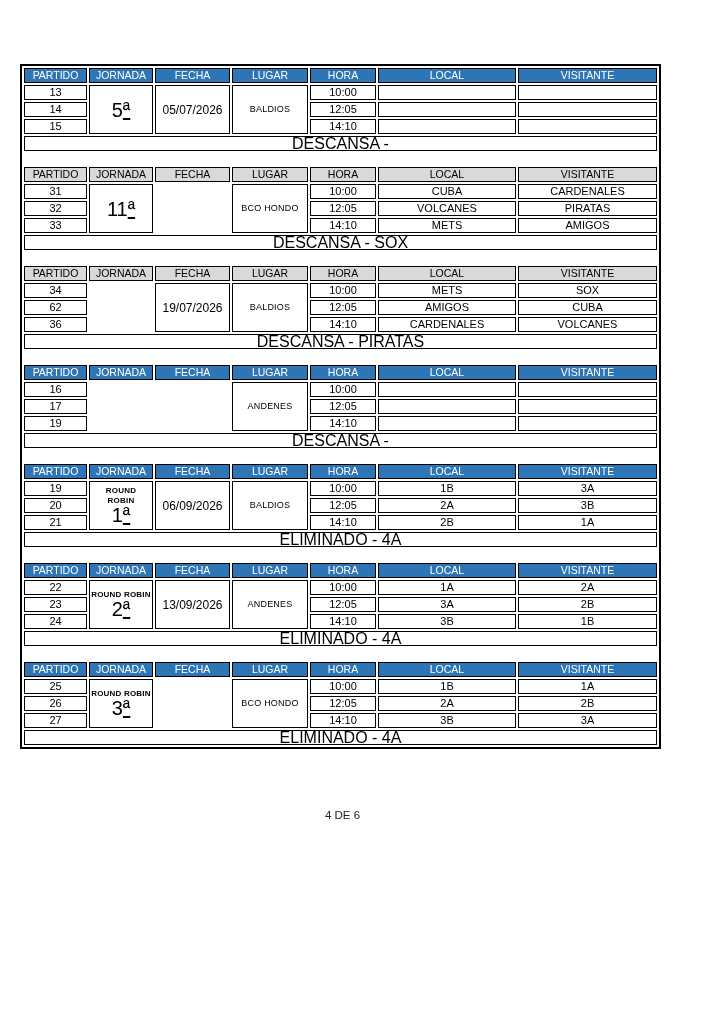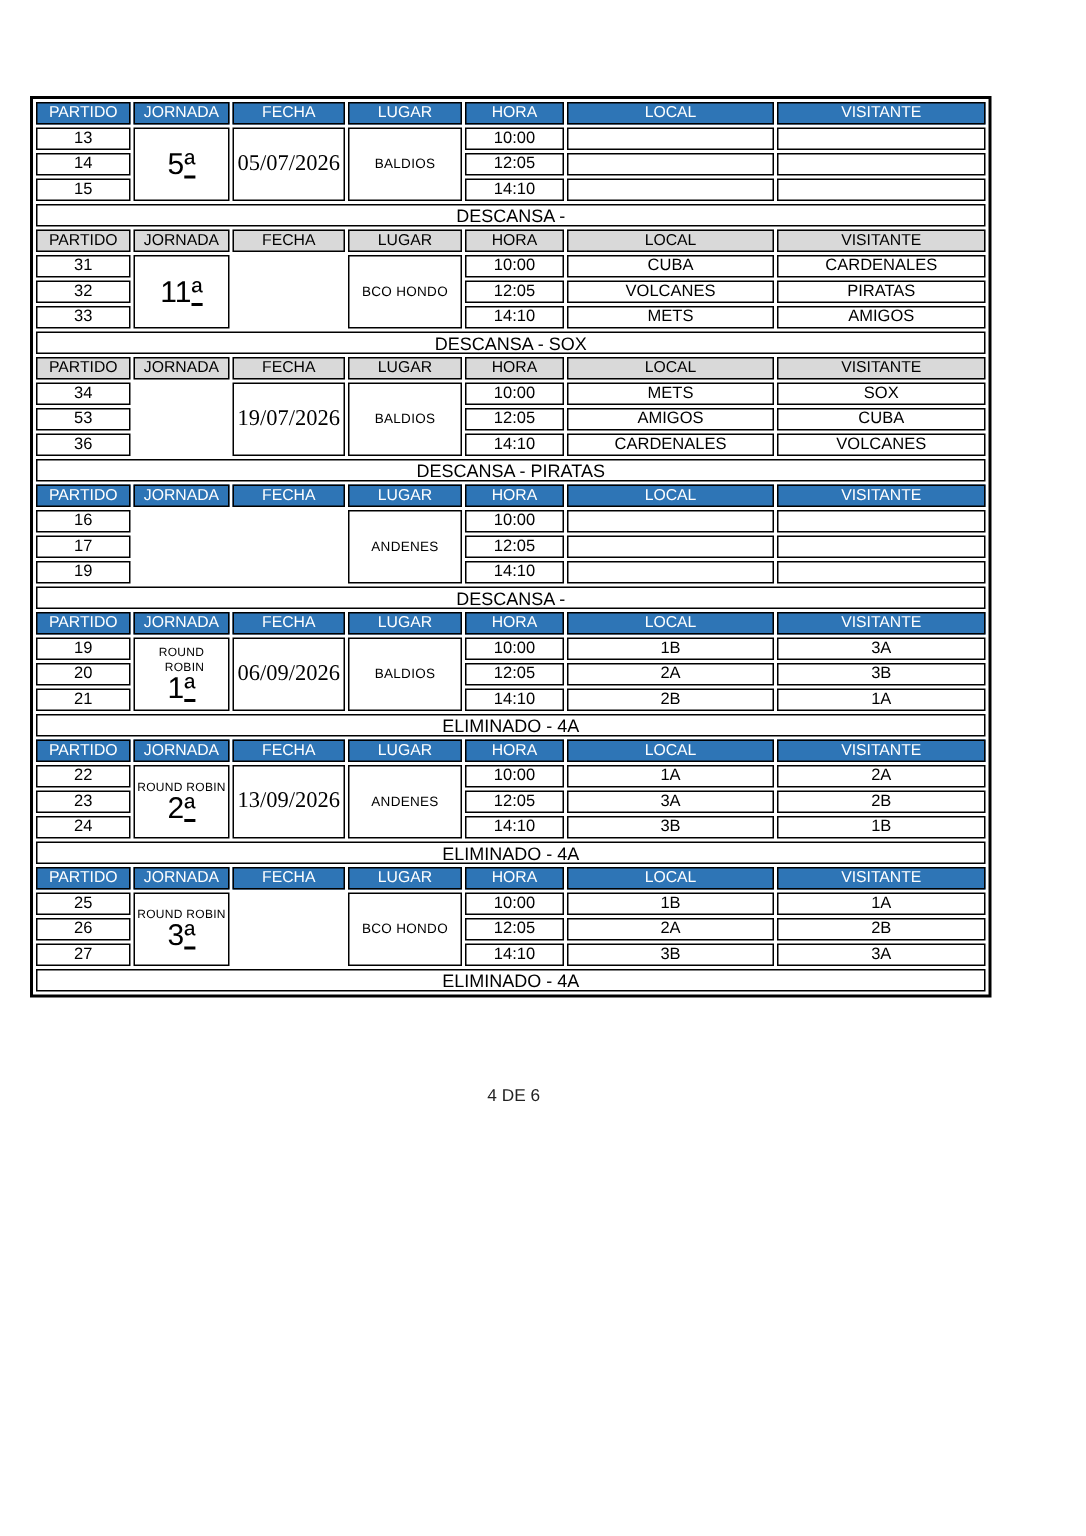--- a/index.html
+++ b/index.html
@@ -4,50 +4,50 @@
 <style>
   html,body{margin:0;padding:0;}
   body{
     width:724px;height:1024px;background:#ffffff;
     font-family:"Liberation Sans", sans-serif;color:#000;
     position:relative;
   }
   .sheet{position:absolute;left:20px;top:64px;}
   .table-outer{
     border:2px solid #000;padding:2px;background:#fff;width:max-content;
-    display:flex;flex-direction:column;gap:2px;
+    display:flex;flex-direction:column;gap:16px;
   }
   .block{
     display:grid;
     grid-template-columns:63px 64px 75px 76px 66px 138px 139px;
     grid-template-rows:15px 15px 15px 15px 15px;
     gap:2px;
   }
   .cell{
     box-sizing:border-box;border:1px solid #000;background:#fff;
     display:flex;align-items:center;justify-content:center;
     font-size:11px;line-height:1;overflow:hidden;white-space:nowrap;
   }
   .head{font-size:10.5px;}
   .head.blue{background:#2E75B6;color:#ffffff;}
   .head.gray{background:#D9D9D9;color:#000000;}
   .c1{grid-column:1}.c2{grid-column:2}.c3{grid-column:3}.c4{grid-column:4}
   .c5{grid-column:5}.c6{grid-column:6}.c7{grid-column:7}
   .hr{grid-row:1}.r1{grid-row:2}.r2{grid-row:3}.r3{grid-row:4}
   .span3{grid-row:2/5}
-  .footrow{grid-column:1/8;grid-row:5;font-size:12px;}
+  .footrow{grid-column:1/8;grid-row:5;font-size:16px;}
   .jornada{flex-direction:column;justify-content:center;}
   .jlabel{
-    font-size:8px;font-weight:normal;white-space:pre-line;text-align:right;
+    font-size:8px;font-weight:bold;white-space:pre-line;text-align:center;
     line-height:1.2;letter-spacing:0.2px;
   }
   .jnum{font-size:20px;line-height:1;}
   .ord{text-decoration:underline;}
   .lugar{font-size:9px;font-weight:normal;letter-spacing:0.2px;}
-  .fecha{font-size:15px;font-family:Liberation Serif, serif;}
+  .fecha{font-size:12px;}
   .page-number{
     width:645px;text-align:center;margin-top:60px;font-size:11.5px;color:#222;
   }
 </style>
 </head>
 <body>
 
 <div class="sheet">
   <div class="table-outer" id="table-outer">
   <section class="block">
@@ -124,21 +124,21 @@
   <section class="block">
     <div class="cell head hr c1 gray">PARTIDO</div>
     <div class="cell head hr c2 gray">JORNADA</div>
     <div class="cell head hr c3 gray">FECHA</div>
     <div class="cell head hr c4 gray">LUGAR</div>
     <div class="cell head hr c5 gray">HORA</div>
     <div class="cell head hr c6 gray">LOCAL</div>
     <div class="cell head hr c7 gray">VISITANTE</div>
 
     <div class="cell c1 r1">34</div>
-    <div class="cell c1 r2">53</div>
+    <div class="cell c1 r2">62</div>
     <div class="cell c1 r3">36</div>
 
 
     <div class="cell fecha c3 span3">19/07/2026</div>
     <div class="cell lugar c4 span3">BALDIOS</div>
 
     <div class="cell c5 r1">10:00</div>
     <div class="cell c5 r2">12:05</div>
     <div class="cell c5 r3">14:10</div>
 

